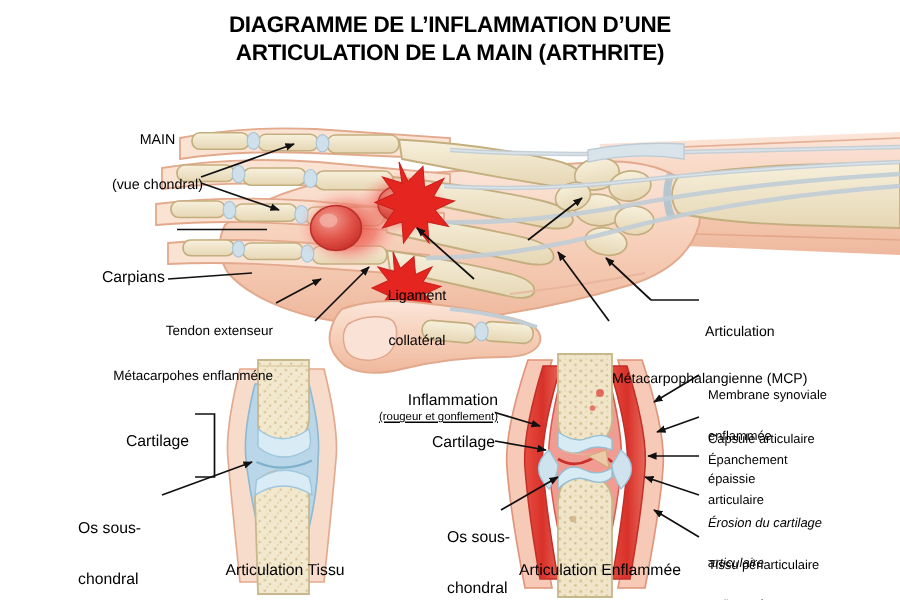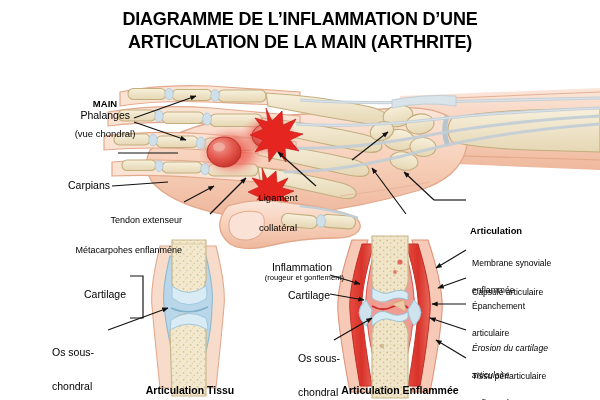--- a/index.html
+++ b/index.html
@@ -10,24 +10,24 @@
     overflow:hidden;
     position:relative;
   }
   .stage{position:absolute;left:0;top:0;width:600px;height:400px;}
   .svg-layer{position:absolute;left:0;top:0;width:600px;height:400px;}
 
   
   .lbl{position:absolute;color:#000;line-height:1.08;white-space:pre;}
   .title{
     position:absolute;left:0;top:8px;width:600px;
-    text-align:center;font-weight:bold;font-size:18px;
+    text-align:center;font-weight:bold;font-size:15px;
     letter-spacing:-0.2px;line-height:1.26;color:#000;
   }
-  .b{font-weight:bold;margin-top:10px;}
+  .b{font-weight:normal;}
   .r{text-align:right;}
   .c{text-align:center;}
 </style>
 </head>
 <body>
 
 <div class="stage">
 
   <div class="title">
     <div>DIAGRAMME DE L’INFLAMMATION D’UNE</div>
@@ -285,67 +285,68 @@
       <path d="M466,330 L430,318" marker-end="url(#arw)"></path>
       <path d="M466,358 L436,340" marker-end="url(#arw)"></path>
     </g>
   </svg>
 
   <div class="lbl c" style="left:58px;top:68px;width:94px;font-size:9.5px;">
     <div class="b">MAIN</div>
     <div>(vue chondral)</div>
   </div>
 
-  <div class="lbl r" style="left:28px;top:110px;width:102px;font-size:10.5px;">Phalanges</div>
 
 
   <div class="lbl r" style="left:20px;top:180px;width:90px;font-size:10.5px;text-align:right;">Carpians</div>
 
   <div class="lbl c" style="left:238px;top:172px;width:80px;font-size:9.5px;">
     <div>Ligament</div>
     <div>collatéral</div>
   </div>
 
   <div class="lbl r" style="left:40px;top:197px;width:142px;font-size:9px;">
     <div>Tendon extenseur</div>
     <div>Métacarpohes enflanméne</div>
   </div>
 
   <div class="lbl" style="left:408px;top:196px;width:190px;font-size:9.4px;">
     <div class="b" style="padding-left:62px;">Articulation</div>
+    <div class="b">Métacarpophalangienne (MCP)</div>
   </div>
 
   <div class="lbl r" style="left:58px;top:289px;width:68px;font-size:10.5px;">Cartilage</div>
 
   <div class="lbl" style="left:52px;top:324px;width:80px;font-size:10.5px;">
     <div>Os sous-</div>
     <div>chondral</div>
   </div>
 
   <div class="lbl c b" style="left:116px;top:375px;width:148px;font-size:10.5px;">Articulation Tissu</div>
 
   <div class="lbl r" style="left:236px;top:262px;width:96px;font-size:10.5px;">Inflammation</div>
-  <div class="lbl r" style="left:222px;top:274px;width:122px;font-size:7.6px;">(rougeur et gonflement)</div>
+  <div class="lbl r" style="left:222px;top:274px;width:110px;font-size:7.6px;text-decoration:underline;">(rougeur et gonflement)</div>
 
   <div class="lbl r" style="left:262px;top:290px;width:68px;font-size:10.5px;">Cartilage</div>
 
   <div class="lbl" style="left:298px;top:330px;width:80px;font-size:10.5px;">
     <div>Os sous-</div>
     <div>chondral</div>
   </div>
 
   <div class="lbl c b" style="left:324px;top:375px;width:152px;font-size:10.5px;">Articulation Enflammée</div>
 
   <div class="lbl" style="left:472px;top:240px;width:128px;font-size:8.6px;">
     <div>Membrane synoviale</div>
     <div>enflammée</div>
   </div>
 
   <div class="lbl" style="left:472px;top:269px;width:128px;font-size:8.6px;">
     <div>Capsule articulaire</div>
+    <div>épaissie</div>
   </div>
 
   <div class="lbl" style="left:472px;top:283px;width:128px;font-size:8.6px;">
     <div>Épanchement</div>
     <div>articulaire</div>
   </div>
 
   <div class="lbl" style="left:472px;top:325px;width:128px;font-size:8.6px;font-style:italic;">
     <div>Érosion du cartilage</div>
     <div>articulaire</div>

